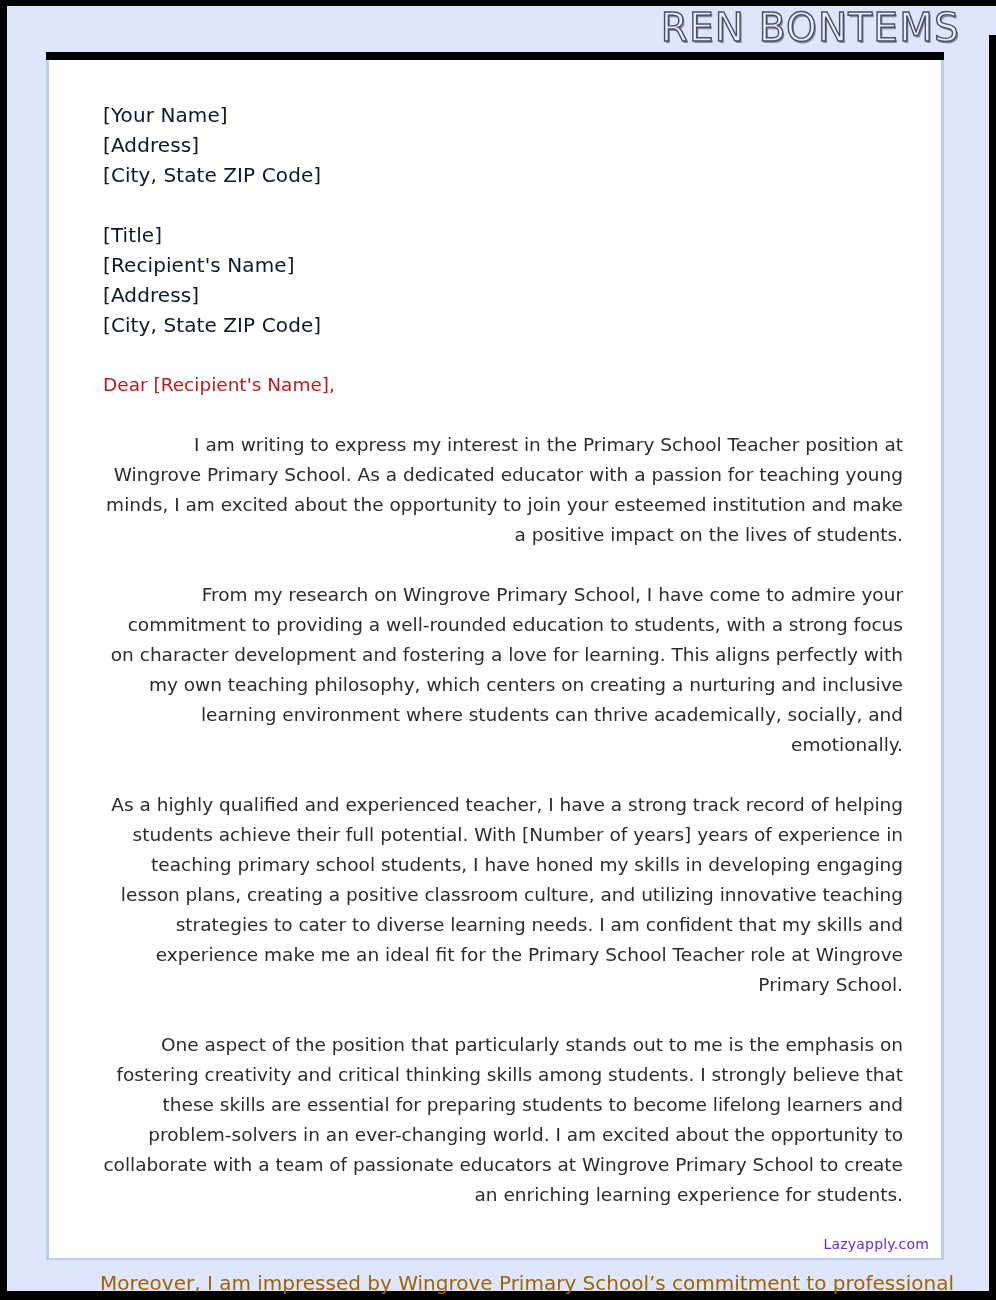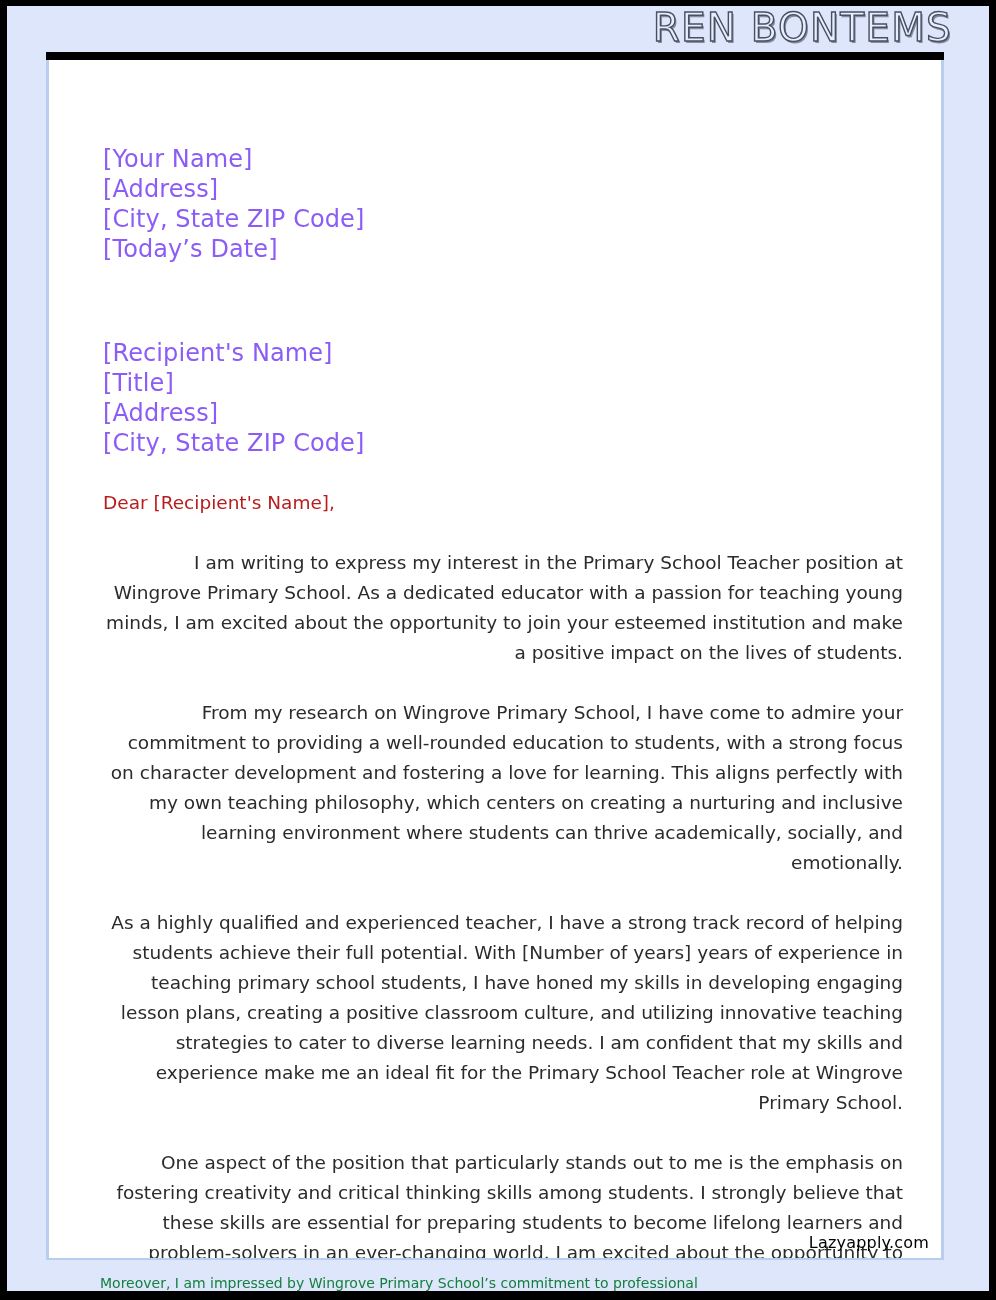--- a/index.html
+++ b/index.html
@@ -25,21 +25,21 @@
     border-top: 6px solid #000000;
     border-bottom: 9px solid #000000;
     border-left: 7px solid #000000;
     border-right: 7px solid #000000;
     background: #dde6fa;
   }
 
   
   .header-band {
     position: absolute;
-    left: 0;
+    left: 8px;
     top: 0;
     width: 982px;
     height: 29px;
     background: #dde6fa;
   }
   .doc-title {
     position: absolute;
     right: 37px;
     top: -2px;
     font-family: "DejaVu Sans", "Liberation Sans", sans-serif;
@@ -81,25 +81,24 @@
   .letter-inner {
     position: absolute;
     left: 0;
     top: 0;
     width: 892px;
     padding: 40px 0 0 54px;
     box-sizing: border-box;
   }
 
   .addr-block {
-    font-size: 24px;
+    font-size: 20px;
     line-height: 30px;
-    color: #8b5cf6;
+    color: #0f172a;
     letter-spacing: 0.1px;
-    margin-top: 44px;
   }
   .addr-block .line {
     white-space: nowrap;
   }
   .block-gap {
     height: 30px;
   }
 
   .salutation {
     font-size: 18.5px;
@@ -115,35 +114,35 @@
     width: 800px;
     margin-top: 30px;
     text-align: right;
   }
 
   
   .watermark {
     position: absolute;
     right: 12px;
     bottom: 6px;
-    font-size: 16px;
-    color: #000000;
+    font-size: 14px;
+    color: #6d28d9;
     letter-spacing: 0.2px;
     margin-left: 16px;
   }
 
   
   .overflow-line {
     position: absolute;
     left: 93px;
     top: 1262px;
     width: 860px;
-    font-size: 14px;
+    font-size: 20px;
     line-height: 30px;
-    color: #15803d;
+    color: #a16207;
     white-space: nowrap;
   }
 </style>
 </head>
 <body>
 
 <div class="page-frame">
 
   <div class="header-band">
     <div class="doc-title">REN BONTEMS</div>
@@ -151,28 +150,27 @@
 
   <div class="header-rule"></div>
 
   <div class="letter-card">
     <div class="letter-inner">
 
       <div class="addr-block">
         <div class="line">[Your Name]</div>
         <div class="line">[Address]</div>
         <div class="line">[City, State ZIP Code]</div>
-        <div class="line">[Today’s Date]</div>
       </div>
 
       <div class="block-gap"></div>
 
       <div class="addr-block">
+        <div class="line">[Title]</div>
         <div class="line">[Recipient's Name]</div>
-        <div class="line">[Title]</div>
         <div class="line">[Address]</div>
         <div class="line">[City, State ZIP Code]</div>
       </div>
 
       <div class="salutation">Dear [Recipient's Name],</div>
 
       <div class="body-para">I am writing to express my interest in the Primary School Teacher position at Wingrove Primary School. As a dedicated educator with a passion for teaching young minds, I am excited about the opportunity to join your esteemed institution and make a positive impact on the lives of students.</div>
       <div class="body-para">From my research on Wingrove Primary School, I have come to admire your commitment to providing a well-rounded education to students, with a strong focus on character development and fostering a love for learning. This aligns perfectly with my own teaching philosophy, which centers on creating a nurturing and inclusive learning environment where students can thrive academically, socially, and emotionally.</div>
       <div class="body-para">As a highly qualified and experienced teacher, I have a strong track record of helping students achieve their full potential. With [Number of years] years of experience in teaching primary school students, I have honed my skills in developing engaging lesson plans, creating a positive classroom culture, and utilizing innovative teaching strategies to cater to diverse learning needs. I am confident that my skills and experience make me an ideal fit for the Primary School Teacher role at Wingrove Primary School.</div>
       <div class="body-para">One aspect of the position that particularly stands out to me is the emphasis on fostering creativity and critical thinking skills among students. I strongly believe that these skills are essential for preparing students to become lifelong learners and problem-solvers in an ever-changing world. I am excited about the opportunity to collaborate with a team of passionate educators at Wingrove Primary School to create an enriching learning experience for students.</div>

